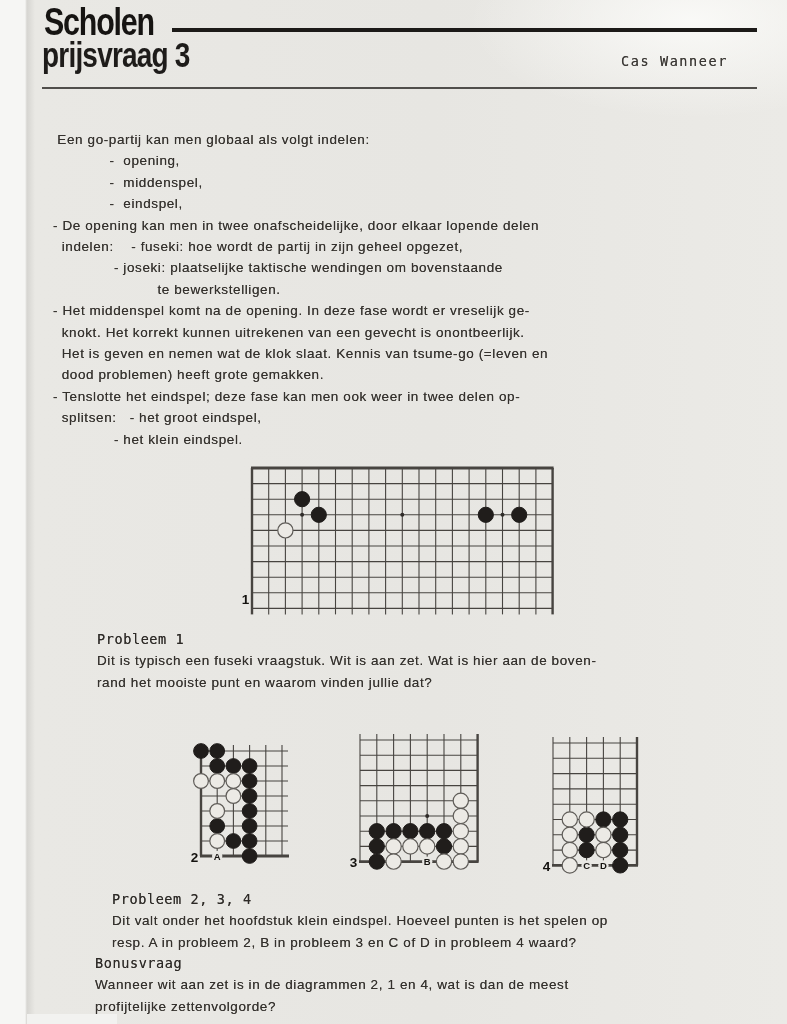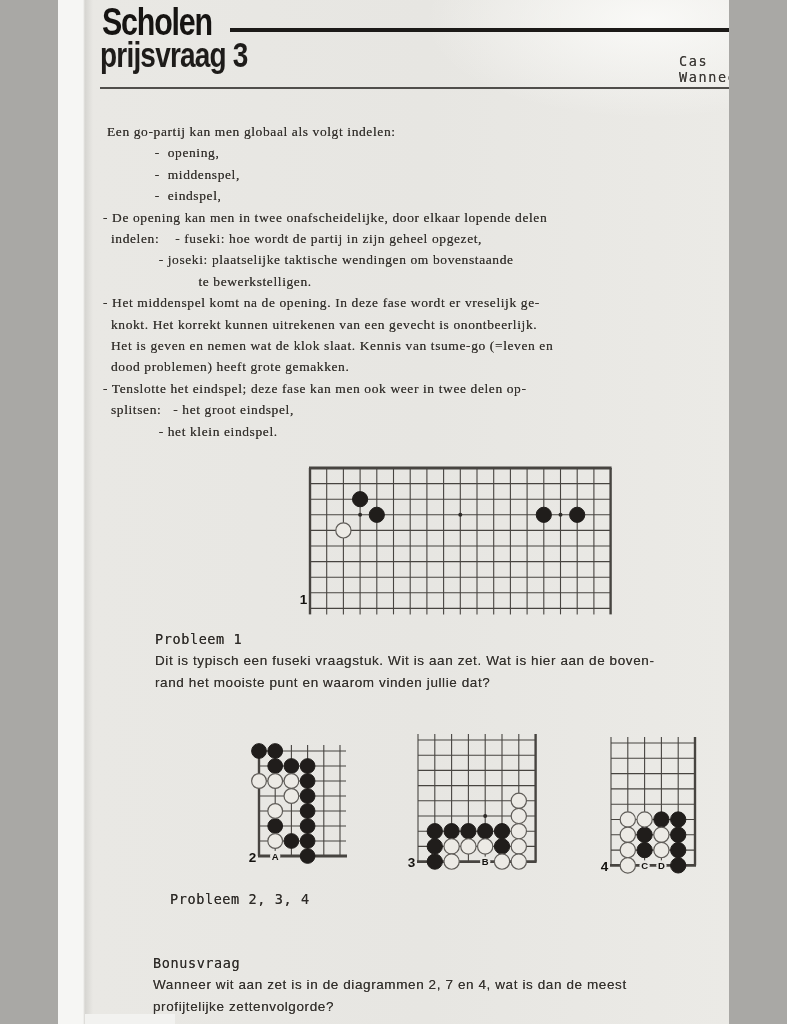--- a/index.html
+++ b/index.html
@@ -1,35 +1,35 @@
 <!DOCTYPE html>
 <html><head>
 <meta charset="utf-8">
 <style>
   *{box-sizing:border-box}
   html,body{margin:0;padding:0;background:#a9a8a5}
   .page{
-    position:relative;width:671px;height:1024px;margin:0 auto;overflow:hidden;
+    position:relative;width:787px;height:1024px;margin:0 auto;overflow:hidden;
     background:
       radial-gradient(ellipse 320px 140px at 88% 2%, rgba(252,252,250,.85), rgba(252,252,250,0) 70%),
       linear-gradient(90deg,#f6f6f4 0,#f6f6f4 25px,#d6d5d1 27px,#e9e8e4 35px,#e7e6e2 55%,#ebeae6 100%);
     font-family:"DejaVu Sans Mono","Liberation Mono",monospace;color:#312e2b;
   }
   .edge-bl{position:absolute;left:27px;bottom:0;width:90px;height:10px;background:#f2f2f0}
   .hdr-title{position:absolute;left:44px;top:1px;font-family:"Liberation Sans",sans-serif;
     font-weight:700;font-size:38px;color:#161412;letter-spacing:-1.5px;
     transform:scaleX(.8);transform-origin:0 0;white-space:nowrap}
   .rule-thick{position:absolute;left:172px;top:28px;width:585px;height:4px;background:#1c1a18}
   .hdr-sub{position:absolute;left:42px;top:35px;font-family:"Liberation Sans",sans-serif;
     font-weight:700;font-size:35px;color:#1e1c1a;letter-spacing:-1px;
     transform:scaleX(.8);transform-origin:0 0;white-space:nowrap}
   .author{position:absolute;left:621px;top:53px;font-size:13.5px;letter-spacing:1.6px;color:#3b3835;
     text-shadow:0 0 .5px rgba(50,46,42,.7)}
   .rule-thin{position:absolute;left:42px;top:87px;width:715px;height:2px;background:#504e4b}
-  pre.txt{margin:0;position:absolute;font-family:Liberation Serif, serif;font-size:13.5px;line-height:21.4px;
+  pre.txt{margin:8px;position:absolute;font-family:Liberation Sans, sans-serif;font-size:13.5px;line-height:21.4px;
     letter-spacing:.6px;white-space:pre;color:#34312d;text-shadow:0 0 .55px rgba(52,48,44,.75)}
   .section{position:absolute;font-size:13.5px;line-height:21.4px;letter-spacing:.6px;
     text-shadow:0 0 .55px rgba(52,48,44,.75)}
   .section pre{margin:0;font-family:Liberation Sans, sans-serif;font-size:13.5px;line-height:21.4px;
     letter-spacing:.6px;white-space:pre;color:#34312d}
   .heading{color:#2d2a27;text-underline-offset:3.5px;
     text-decoration-thickness:1.2px;white-space:pre}
   .intro{left:45px;top:121px}
   .s1{left:97px;top:629px}
   .s234{left:112px;top:889px}
@@ -225,22 +225,24 @@
         <circle cx="27.8" cy="133.4" r="7.644000000000001" fill="#eceae5" stroke="#5f5c58" stroke-width="1.2"></circle>
         <circle cx="44.6" cy="133.4" r="5.2" fill="#e7e6e2"></circle>
         <text x="44.6" y="136.9" font-size="9.5" font-family="&quot;Liberation Sans&quot;,sans-serif" font-weight="bold" fill="#14120f" text-anchor="middle">C</text>
         <circle cx="61.400000000000006" cy="133.4" r="5.2" fill="#e7e6e2"></circle>
         <text x="61.400000000000006" y="136.9" font-size="9.5" font-family="&quot;Liberation Sans&quot;,sans-serif" font-weight="bold" fill="#14120f" text-anchor="middle">D</text>
         <text x="4.5" y="138.9" font-size="13.5" font-family="&quot;Liberation Sans&quot;,sans-serif" font-weight="bold" fill="#14120f" text-anchor="middle">4</text>
       </svg></div>
 
   <div class="section s234">
     <div class="heading">Probleem 2, 3, 4</div>
+    <pre>Dit valt onder het hoofdstuk klein eindspel. Hoeveel punten is het spelen op
+resp. A in probleem 2, B in probleem 3 en C of D in probleem 4 waard?</pre>
   </div>
 
   <div class="section sbonus">
     <div class="heading">Bonusvraag</div>
-    <pre>Wanneer wit aan zet is in de diagrammen 2, 7 en 4, wat is dan de meest
+    <pre>Wanneer wit aan zet is in de diagrammen 2, 1 en 4, wat is dan de meest
 profijtelijke zettenvolgorde?</pre>
   </div>
 
   <div class="edge-bl"></div>
 </div>
 
 </body></html>

